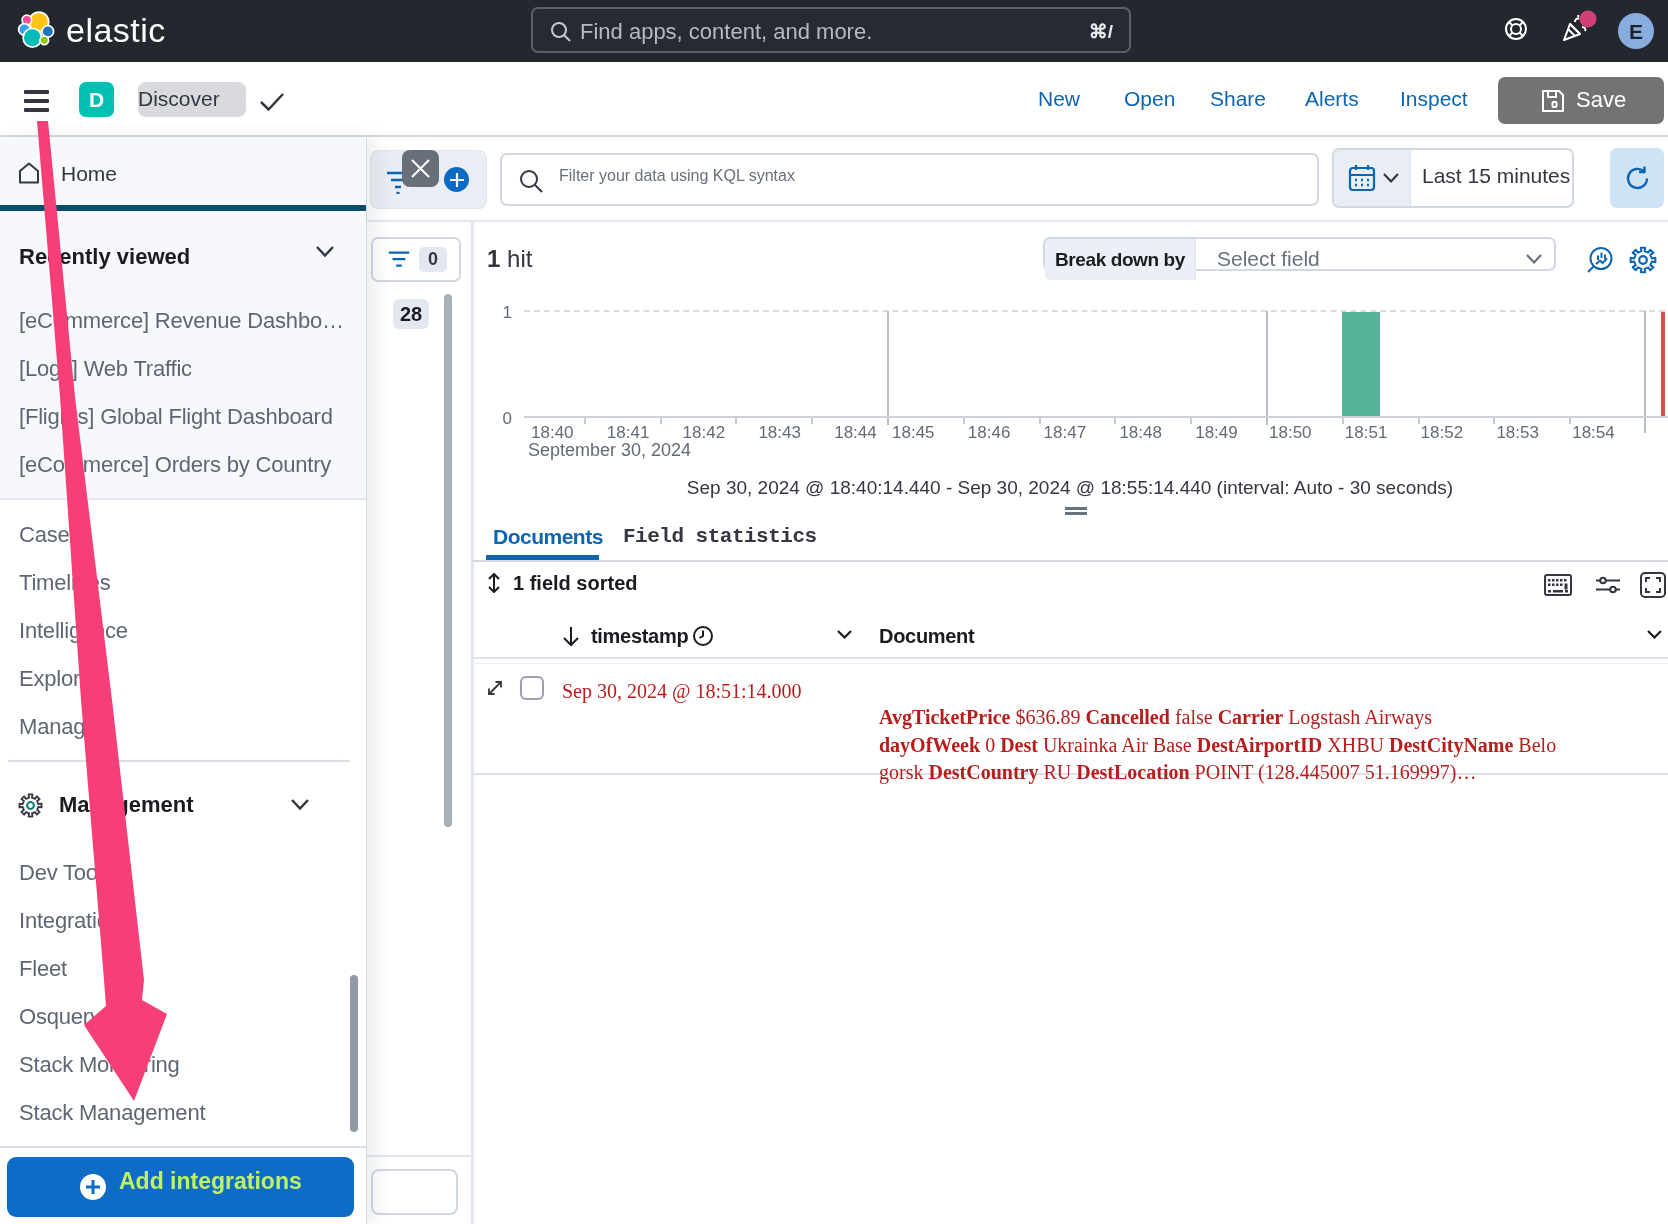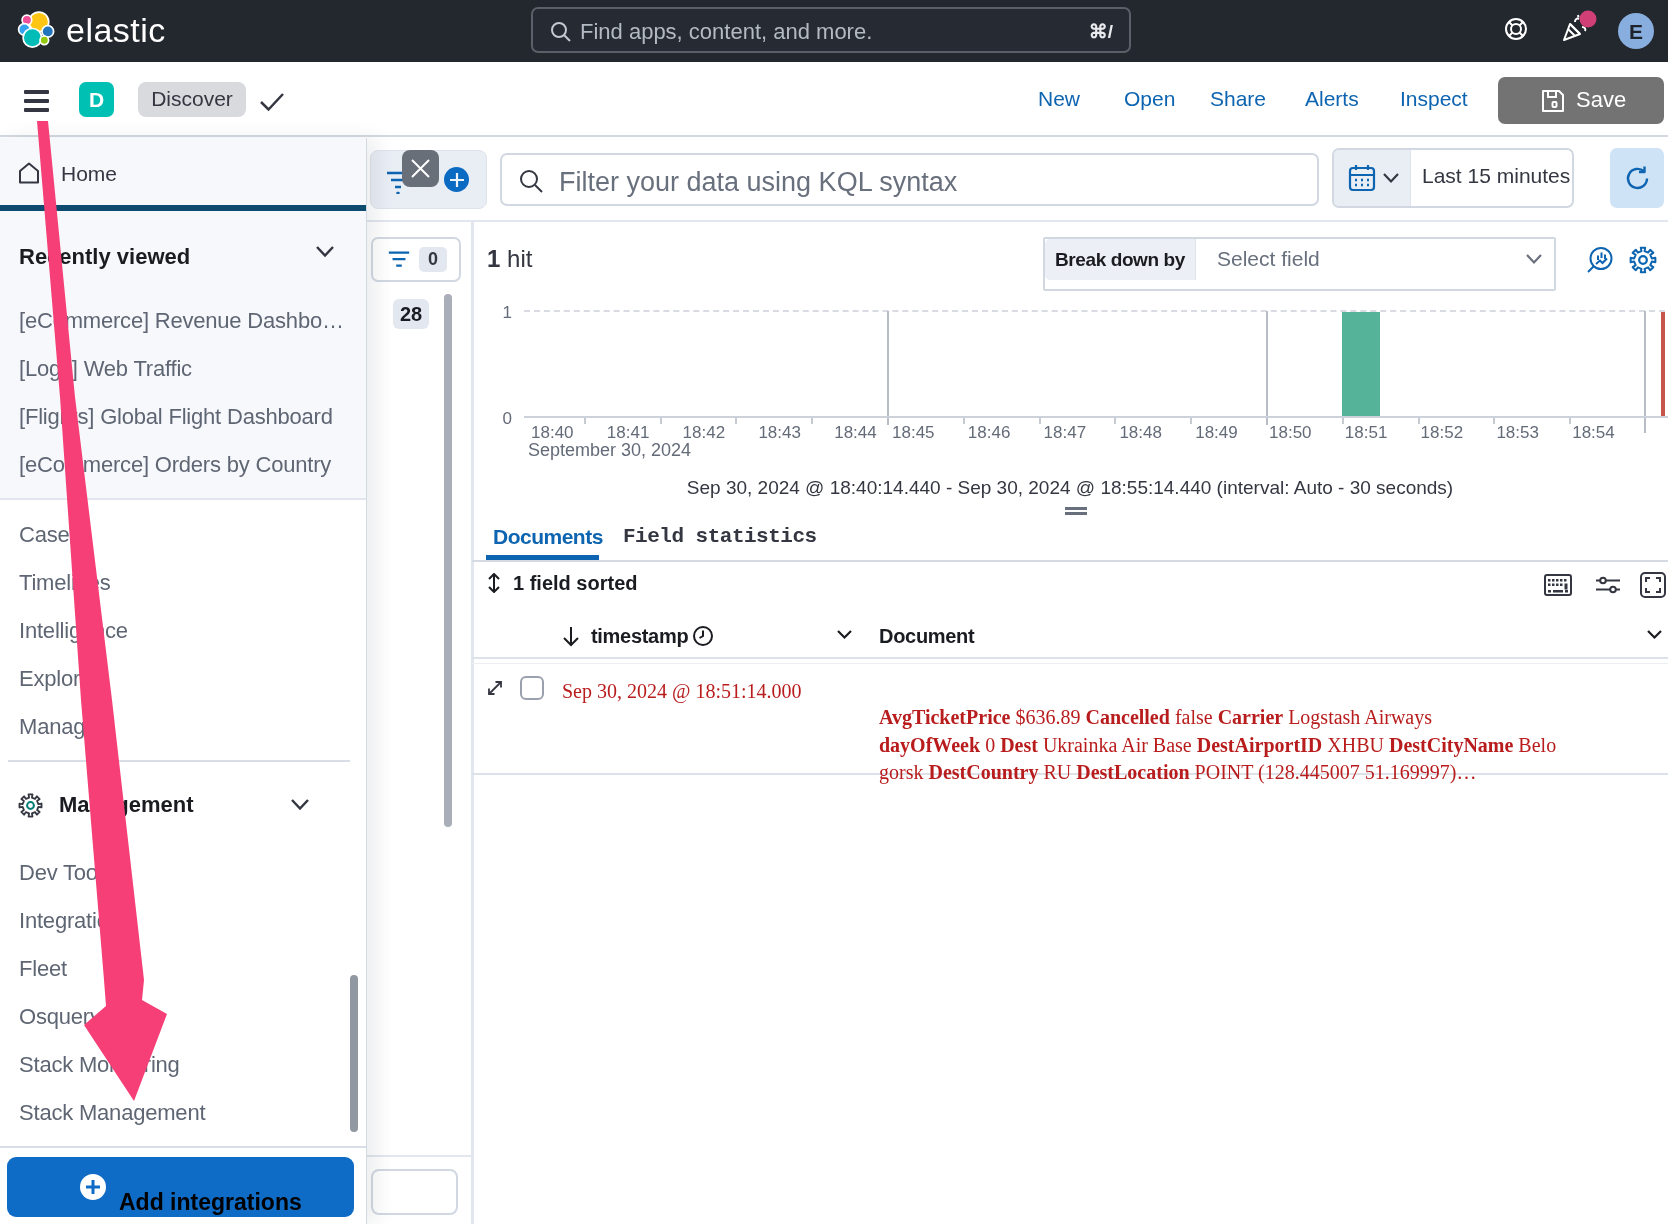--- a/index.html
+++ b/index.html
@@ -13,49 +13,49 @@
   #logo-text { position:absolute; left:66px; top:11px; color:#fff; font-size:34px; font-weight:300; letter-spacing:0.5px; }
   #searchbox { position:absolute; left:531px; top:7px; width:600px; height:46px; border:2px solid #5a6069; border-radius:7px; background:#262b33; }
   #searchbox .ph { position:absolute; left:47px; top:10px; font-size:22px; color:#b4bac4; }
   #searchbox .kbd { position:absolute; right:16px; top:11px; font-size:19px; color:#e8eaee; font-weight:600; }
 
   
   #navrow { position:absolute; left:0; top:66px; width:1668px; height:71px; background:#fff; border-bottom:2px solid #d3d9e2; }
   #hamburger { position:absolute; left:24px; top:24px; width:25px; height:22px; }
   #hamburger div { height:3.5px; background:#343741; border-radius:1px; margin-bottom:5.5px; }
   #dbadge { position:absolute; left:79px; top:16px; width:35px; height:35px; background:#00bfb3; border-radius:7px; color:#fff; font-size:21px; font-weight:700; text-align:center; line-height:35px; }
-  #discover-pill { position:absolute; left:138px; top:16px; width:108px; height:35px; background:#d8dade; border-radius:8px; color:#343741; font-size:21px; font-weight:500; text-align:center; line-height:34px; }
+  #discover-pill { position:absolute; left:138px; top:16px; width:108px; height:35px; background:#d8dade; border-radius:8px; color:#343741; font-size:21px; font-weight:500; line-height:34px; }
   .navlink { position:absolute; top:21px; color:#0d64b0; font-size:21px; font-weight:500; }
   #savebtn { position:absolute; left:1498px; top:11px; width:166px; height:47px; background:#737373; border-radius:7px; color:#fff; }
   #savebtn span { position:absolute; left:78px; top:10px; font-size:22px; font-weight:500; }
 
   
   #toolbar { position:absolute; left:367px; top:138px; width:1301px; height:84px; background:#fff; border-bottom:2px solid #e2e6ee; }
   #filtergroup { position:absolute; left:370px; top:150px; width:117px; height:59px; background:#e9edf4; border-radius:8px; border:1px solid #dfe4ec; }
   #xbtn { position:absolute; left:402px; top:150px; width:37px; height:37px; background:#696f78; border-radius:8px; }
   #plusbtn { position:absolute; left:444px; top:167px; width:25px; height:25px; border-radius:50%; background:#0b6ac2; }
   #kqlinput { position:absolute; left:500px; top:153px; width:819px; height:53px; background:#fff; border:2px solid #d2d8e2; border-radius:7px; }
-  #kqlinput .ph { position:absolute; left:57px; top:12px; font-size:27px; color:#69707d; }
+  #kqlinput .ph { position:absolute; left:57px; top:12px; font-size:16px; color:#69707d; }
   #datepicker { position:absolute; left:1332px; top:148px; width:242px; height:60px; border:2px solid #d2d8e2; border-radius:7px; background:#fff; }
   #datepicker .leftseg { position:absolute; left:0; top:0; width:77px; height:56px; background:#e9edf4; border-right:1px solid #dfe4ec; border-radius:5px 0 0 5px; }
   #datepicker .label { position:absolute; left:88px; top:14px; font-size:21px; color:#343741; }
   #refreshbtn { position:absolute; left:1610px; top:148px; width:54px; height:60px; background:#cfe3f6; border-radius:7px; }
 
   
   #sidebar { position:absolute; left:367px; top:222px; width:106px; height:1002px; background:#fff; border-right:2px solid #e2e6ee; }
   #fieldfilterbox { position:absolute; left:371px; top:237px; width:90px; height:45px; border:2px solid #d2d8e2; border-radius:7px; background:#fff; }
   #zerobadge { position:absolute; left:419px; top:247px; width:28px; height:25px; background:#e3e7f0; border-radius:5px; color:#343741; font-size:18px; font-weight:600; text-align:center; line-height:25px; }
   #badge28 { position:absolute; left:393px; top:299px; width:36px; height:30px; background:#e3e7f0; border-radius:6px; color:#1a1c21; font-size:20px; font-weight:600; text-align:center; line-height:30px; }
   #sidescroll { position:absolute; left:444px; top:294px; width:8px; height:533px; background:#a9aeb9; border-radius:4px; }
   #sidebotline { position:absolute; left:367px; top:1155px; width:105px; height:2px; background:#e2e6ee; }
   #sidebotbox { position:absolute; left:371px; top:1169px; width:87px; height:46px; border:2px solid #d2d8e2; border-radius:8px; background:#fff; }
 
   
   #hit { position:absolute; left:487px; top:245px; font-size:24px; color:#343741; }
-  #breakdown { position:absolute; left:1043px; top:237px; width:513px; height:54px; border:2px solid #d2d8e2; border-radius:2px; background:#fff; }
+  #breakdown { position:absolute; left:1043px; top:237px; width:513px; height:34px; border:2px solid #d2d8e2; border-radius:7px; background:#fff; }
   #breakdown .lbl { position:absolute; left:0; top:0; width:151px; height:41px; background:#eceff5; border-right:1px solid #dfe4ec; border-radius:5px 0 0 5px; color:#1a1c21; font-size:19px; font-weight:700; letter-spacing:-0.4px; text-align:center; line-height:41px; }
   #breakdown .ph { position:absolute; left:172px; top:8px; font-size:21px; color:#69707d; }
 
   
   #chart-top { position:absolute; left:524px; top:310px; width:1141px; height:0; border-top:2px dashed #d8dbe1; }
   #axis-bottom { position:absolute; left:524px; top:416px; width:1144px; height:2px; background:#cdd2da; }
   .gridline { position:absolute; top:311px; width:2px; height:114px; background:#b9bdc5; }
   .tick { position:absolute; top:418px; width:2px; height:6px; background:#c6cad1; }
   #greenbar { position:absolute; left:1342px; top:312px; width:38px; height:105px; background:#54b399; }
   #redline { position:absolute; left:1661px; top:312px; width:4px; height:105px; background:#c8554b; }
@@ -92,21 +92,21 @@
   #flyout { position:absolute; left:0; top:138px; width:367px; height:1086px; background:#fff; border-right:1px solid #d3d9e2; box-shadow:10px 0 18px rgba(60,65,80,0.09); }
   #fly-home { position:absolute; left:0; top:0; width:366px; height:73px; background:#f7f8fc; border-bottom:6px solid #0c4a6e; }
   #fly-home .txt { position:absolute; left:61px; top:24px; font-size:21px; color:#343741; }
   #fly-recent { position:absolute; left:0; top:73px; width:366px; height:289px; background:#f7f8fc; border-bottom:2px solid #e2e6ee; }
   .fly-item { position:absolute; left:19px; font-size:22px; color:#5f6673; white-space:nowrap; letter-spacing:-0.2px; }
   .fly-head2 { position:absolute; left:59px; font-size:22px; font-weight:700; color:#1a1c21; }
   #fly-divider { position:absolute; left:8px; top:622px; width:342px; height:2px; background:#d9dee6; }
   #fly-scroll { position:absolute; left:350px; top:837px; width:8px; height:157px; background:#9198a1; border-radius:4px; }
   #fly-footer-line { position:absolute; left:0; top:1008px; width:366px; height:2px; background:#d9dee6; }
   #addint { position:absolute; left:7px; top:1019px; width:347px; height:60px; background:#0e6cc6; border-radius:9px; }
-  #addint span { position:absolute; left:112px; top:32px; font-size:23px; font-weight:600; color:#000000; }
+  #addint span { position:absolute; left:112px; top:11px; font-size:23px; font-weight:600; color:#bef264; }
 </style>
 </head>
 <body>
 <div id="page">
 
   <div id="topbar">
     <svg class="abs" style="left:14px;top:5px" width="46" height="48" viewBox="0 0 46 48">
       <circle cx="24.9" cy="16.9" r="9.8" fill="#FEC514" stroke="#fff" stroke-width="1.7"></circle>
       <circle cx="12.9" cy="14.9" r="4.8" fill="#F04E98" stroke="#fff" stroke-width="1.7"></circle>
       <circle cx="10.4" cy="24.4" r="5.8" fill="#36A2EF" stroke="#fff" stroke-width="1.7"></circle>

